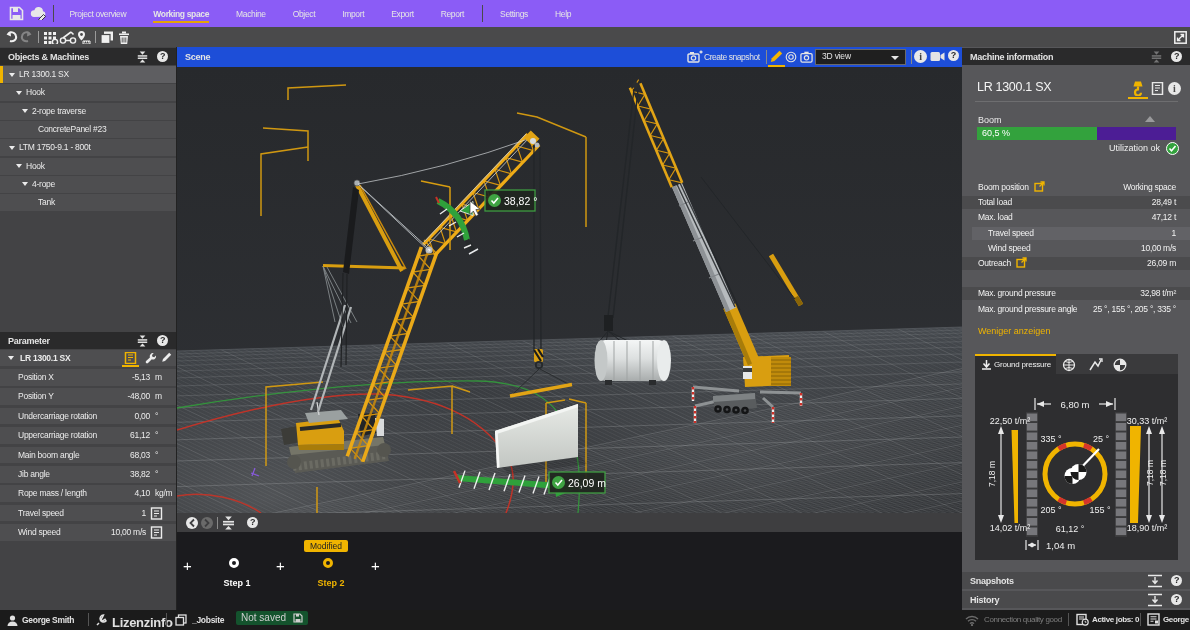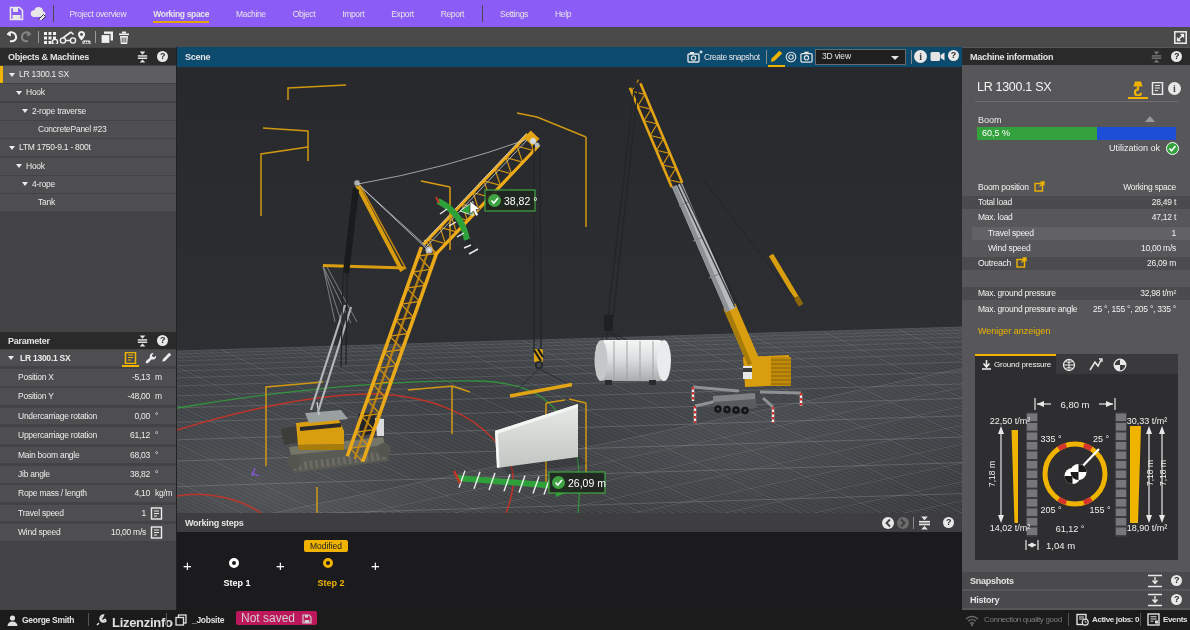--- a/index.html
+++ b/index.html
@@ -218,21 +218,21 @@
         <span style="position:absolute;left:18px;">Wind speed</span>
         <span class="pval" style="right:30px;">10,00 m/s</span>
       <svg style="position:absolute;left:150px;top:2px;" width="13" height="13" viewBox="0 0 13 13">
           <rect x="1.5" y="1" width="10" height="11" fill="none" stroke="#ececec" stroke-width="1.4"></rect>
           <path d="M4 4 h5 M4 6.5 h5 M4 9 h3" stroke="#ececec" stroke-width="1.2"></path>
         </svg>
       </div>
   </div>
 
   <div class="abs" style="left:176px;top:47px;width:786px;height:563px;background:#2b2d31;border-left:1px solid #222;border-right:1px solid #222;">
-    <div class="hdr" style="position:absolute;left:0;top:0;width:837px;height:20px;background:#0c4a6e;">
+    <div class="hdr" style="position:absolute;left:0;top:0;width:837px;height:20px;background:#1d4ed8;">
       <span style="flex:1;">Scene</span>
     </div>
     <div id="sceneheader-right" class="abs" style="left:505px;top:0;width:280px;height:20px;color:#e4e4e4;font-size:8.5px;letter-spacing:-0.2px;">
       <svg class="abs" style="left:5px;top:3px" width="16" height="14" viewBox="0 0 16 14">
           <rect x="1" y="4" width="11" height="8" rx="1" fill="none" stroke="#e4e4e4" stroke-width="1.4"></rect>
           <circle cx="6.5" cy="8" r="2.2" fill="none" stroke="#e4e4e4" stroke-width="1.2"></circle>
           <rect x="3" y="2" width="4" height="2" fill="#e4e4e4"></rect>
           <path d="M12.5 2 h3 M14 0.5 v3" stroke="#e4e4e4" stroke-width="1.3"></path>
         </svg>
       <span class="abs" style="left:22px;top:5px;letter-spacing:-0.45px;">Create snapshot</span>
@@ -873,21 +873,20 @@
             <rect x="372" y="405" width="56" height="21" fill="#20261f" opacity="0.93" stroke="#3fa343" stroke-width="1.3"></rect>
 <circle cx="381.5" cy="415.5" r="6.5" fill="#3fa343"></circle>
 <path d="M378.5,415.5 l2.3,2.6 l4.2,-5" stroke="#fff" stroke-width="1.5" fill="none"></path>
 <text x="391" y="419.5" fill="#fff" font-size="10.5" font-family="Liberation Sans">26,09 m</text>
           </g>
 <polygon points="293,134 293,147.5 296.4,144.1 298.9,149.3 301.4,147.8 298.9,142.6 303,142.2" fill="#fff" stroke="#333" stroke-width="0.7"></polygon>
 </svg>
       </div>
 
     <div class="hdr" style="position:absolute;left:0;top:466px;width:785px;height:19px;background:#3e3e40;">
-      <span style="flex:1;">Working steps</span>
       <svg width="60" height="14" viewBox="0 0 60 14" style="margin-right:2px;">
         <circle cx="7" cy="7" r="6" fill="#e8e8e8"></circle>
           <path d="M9 3.5 L5.5 7 L9 10.5" stroke="#3e3e40" stroke-width="1.8" fill="none"></path>
         <circle cx="22" cy="7" r="6" fill="#6a6a6a"></circle>
           <path d="M20 3.5 L23.5 7 L20 10.5" stroke="#3e3e40" stroke-width="1.8" fill="none"></path>
         <rect x="32" y="1" width="1" height="12" fill="#8a8a8a"></rect>
         <g transform="translate(37,0)">
             <polygon points="3.2,0.5 9.8,0.5 6.5,4.3" fill="#e4e4e4"></polygon>
             <rect x="1" y="4.9" width="11" height="1.7" fill="#e4e4e4"></rect>
             <rect x="1" y="7.6" width="11" height="1.7" fill="#e4e4e4"></rect>
@@ -931,21 +930,21 @@
       </svg>
     <div class="abs" style="left:166px;top:50px;width:20px;height:2px;background:#f0b400;"></div>
     <svg class="abs" style="left:189px;top:35px" width="13" height="13" viewBox="0 0 13 13">
         <rect x="1.5" y="0.5" width="10" height="12" fill="none" stroke="#e8e8e8" stroke-width="1.5"></rect>
         <path d="M4 3.5 h5 M4 6 h5 M4 8.5 h3" stroke="#e8e8e8" stroke-width="1.2"></path>
       </svg>
     <div class="abs" style="left:206px;top:35px;width:13px;height:13px;border-radius:50%;background:#e8e8e8;color:#4a4a4a;font-size:10px;font-weight:bold;text-align:center;line-height:13px;font-family:'Liberation Serif',serif;">i</div>
     <div class="abs" style="left:13px;top:54px;width:203px;height:1px;background:#6e6e70;"></div>
     <div class="abs" style="left:16px;top:68px;color:#ececec;font-size:9px;">Boom</div>
     <div class="abs" style="left:183px;top:69px;width:0;height:0;border-left:5px solid transparent;border-right:5px solid transparent;border-bottom:6px solid #9a9a9c;"></div>
-    <div class="abs" style="left:15px;top:80px;width:199px;height:13px;background:#1d4ed8;">
+    <div class="abs" style="left:15px;top:80px;width:199px;height:13px;background:#4c1d95;">
       <div class="abs" style="left:0;top:0;width:120px;height:13px;background:#33a23d;"></div>
       <div class="abs" style="left:5px;top:0;color:#fff;font-size:9px;line-height:13px;">60,5 %</div>
     </div>
     <div class="abs" style="left:0;top:96px;width:198px;text-align:right;color:#f0f0f0;font-size:9px;">Utilization ok</div>
     <svg class="abs" style="left:204px;top:95px" width="13" height="13" viewBox="0 0 13 13">
         <circle cx="6.5" cy="6.5" r="6" fill="#33a23d" stroke="#fff" stroke-width="1"></circle>
         <path d="M3.5 6.5 l2 2.2 L9.5 4" stroke="#fff" stroke-width="1.6" fill="none"></path>
       </svg>
     <div class="mrow" style="top:134px;">
         <span class="mlab">Boom position
@@ -1130,21 +1129,21 @@
     <svg class="abs" style="left:96px;top:4px" width="12" height="12" viewBox="0 0 12 12">
         <path d="M7.5 1 a3.5 3.5 0 1 0 2.5 6 l-1 -1.6 L6.5 7 L5 5.5 l1.6 -2.5 z M3 9 L1 11" stroke="#e0e0e0" stroke-width="1.5" fill="none"></path>
       </svg>
     <div class="abs" style="left:112px;top:5px;font-weight:bold;font-size:13px;letter-spacing:-0.3px;">Lizenzinfo</div>
     <div class="abs" style="left:166px;top:3px;width:1px;height:13px;background:#555;"></div>
     <svg class="abs" style="left:175px;top:4px" width="12" height="12" viewBox="0 0 12 12">
         <rect x="3.5" y="1" width="7.5" height="8" fill="none" stroke="#e0e0e0" stroke-width="1.3"></rect>
         <rect x="1" y="3.5" width="7.5" height="7.5" fill="#1b1b1b" stroke="#e0e0e0" stroke-width="1.3"></rect>
       </svg>
     <div class="abs" style="left:192px;top:5px;font-weight:bold;font-size:8.5px;letter-spacing:-0.3px;">_Jobsite</div>
-    <div class="abs" style="left:236px;top:1px;height:14px;background:#be185d;border-radius:2px;color:#cfcfcf;font-size:12px;line-height:14px;padding:0 5px;">Not saved
+    <div class="abs" style="left:236px;top:1px;height:14px;background:#14532d;border-radius:2px;color:#cfcfcf;font-size:10px;line-height:14px;padding:0 5px;">Not saved
       <svg style="vertical-align:-2px;margin-left:4px;" width="10" height="10" viewBox="0 0 10 10">
           <path d="M1 1 h6 l2 2 v6 h-8 z" fill="none" stroke="#cfcfcf" stroke-width="1.2"></path>
           <rect x="3" y="1" width="3" height="2.6" fill="#cfcfcf"></rect>
           <rect x="2.6" y="6" width="4.8" height="3" fill="#cfcfcf"></rect>
         </svg>
     </div>
 
     <svg class="abs" style="left:965px;top:5px" width="14" height="11" viewBox="0 0 14 11" opacity="0.45">
         <path d="M1 4 a8.5 8.5 0 0 1 12 0 M3 6.3 a5.6 5.6 0 0 1 8 0 M5 8.6 a2.8 2.8 0 0 1 4 0" stroke="#cfcfcf" stroke-width="1.3" fill="none"></path>
         <circle cx="7" cy="10" r="1.1" fill="#cfcfcf"></circle>
@@ -1157,16 +1156,16 @@
         <circle cx="9.2" cy="9.2" r="3" fill="#1b1b1b" stroke="#e0e0e0" stroke-width="1.2"></circle>
         <path d="M9.2 7.8 v1.4 h1.2" stroke="#e0e0e0" stroke-width="1" fill="none"></path>
       </svg>
     <div class="abs" style="left:1092px;top:5px;font-weight:bold;font-size:8px;letter-spacing:-0.35px;">Active jobs: 0</div>
     <div class="abs" style="left:1140px;top:3px;width:1px;height:13px;background:#555;"></div>
     <svg class="abs" style="left:1147px;top:3px" width="13" height="13" viewBox="0 0 13 13">
         <rect x="1" y="1" width="11" height="11" fill="none" stroke="#e0e0e0" stroke-width="1.4"></rect>
         <path d="M3.5 3.8 h6 M3.5 6 h6 M3.5 8.2 h3" stroke="#e0e0e0" stroke-width="1.1"></path>
         <rect x="8" y="7.5" width="3" height="3" fill="#e0e0e0"></rect>
       </svg>
-    <div class="abs" style="left:1163px;top:5px;font-weight:bold;font-size:8px;letter-spacing:-0.35px;">Events</div>
+    <div class="abs" style="left:1163px;top:5px;font-weight:bold;font-size:8px;letter-spacing:-0.35px;">George</div>
   </div>
 
 </div>
 
 </body></html>

